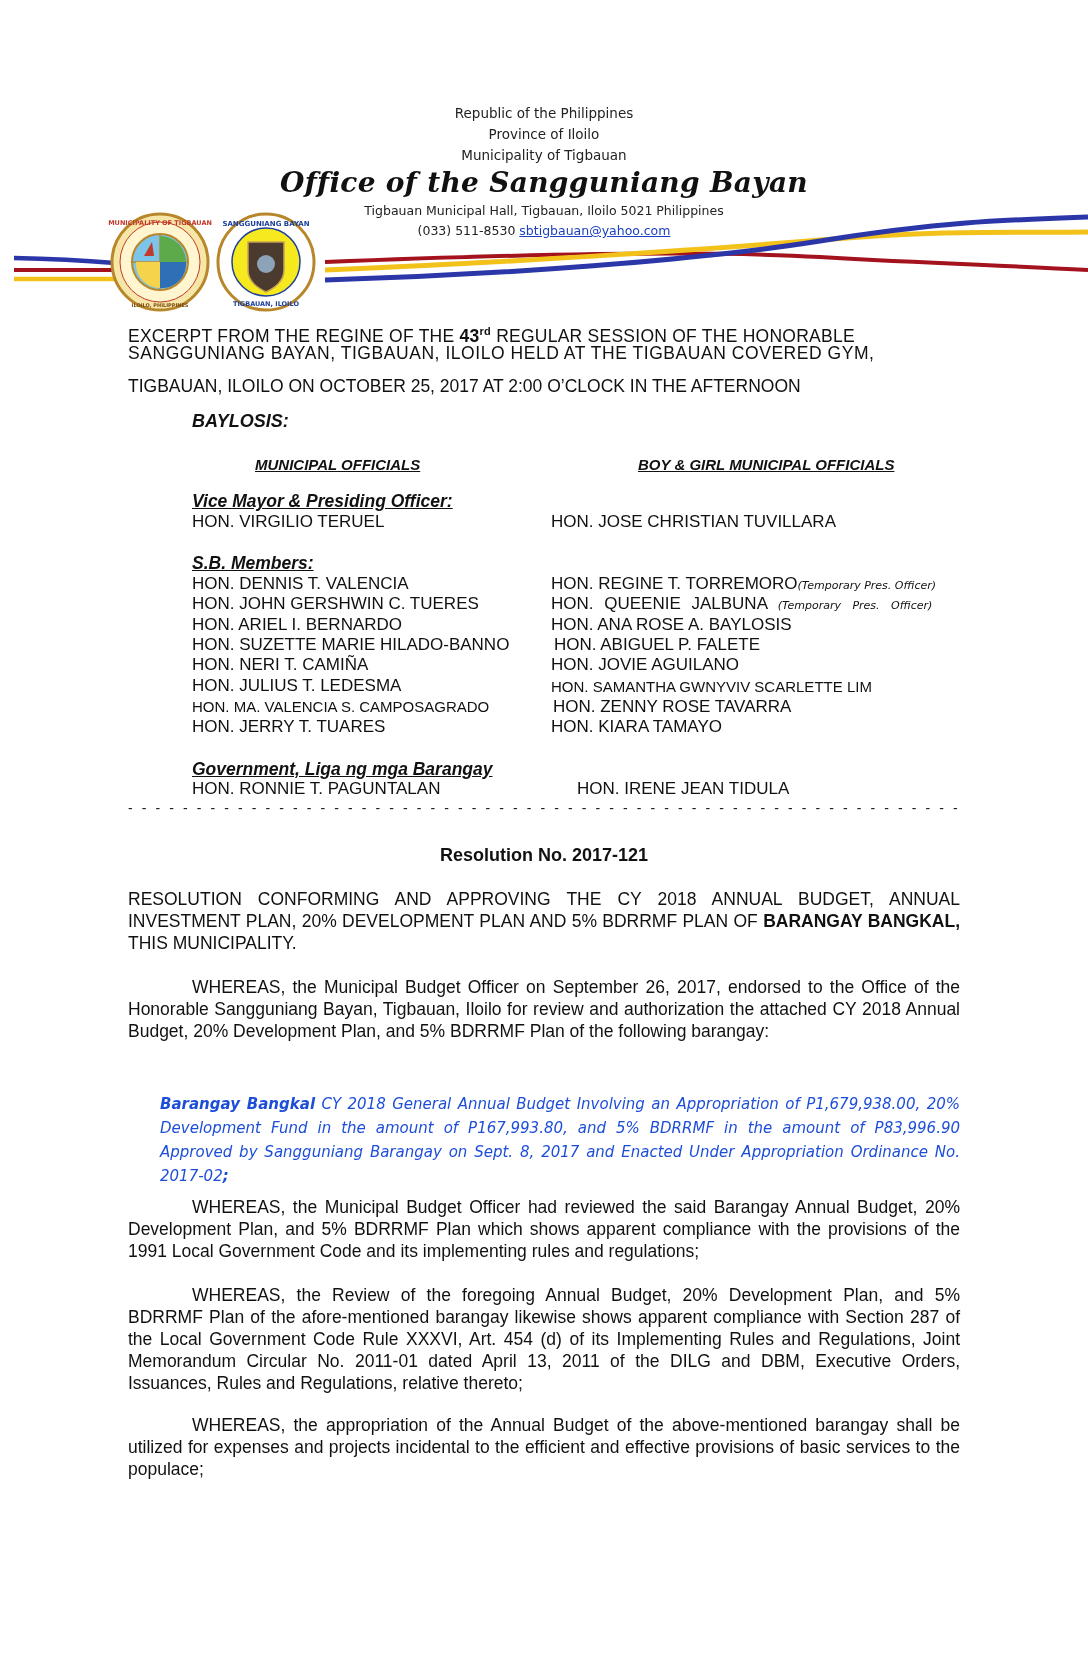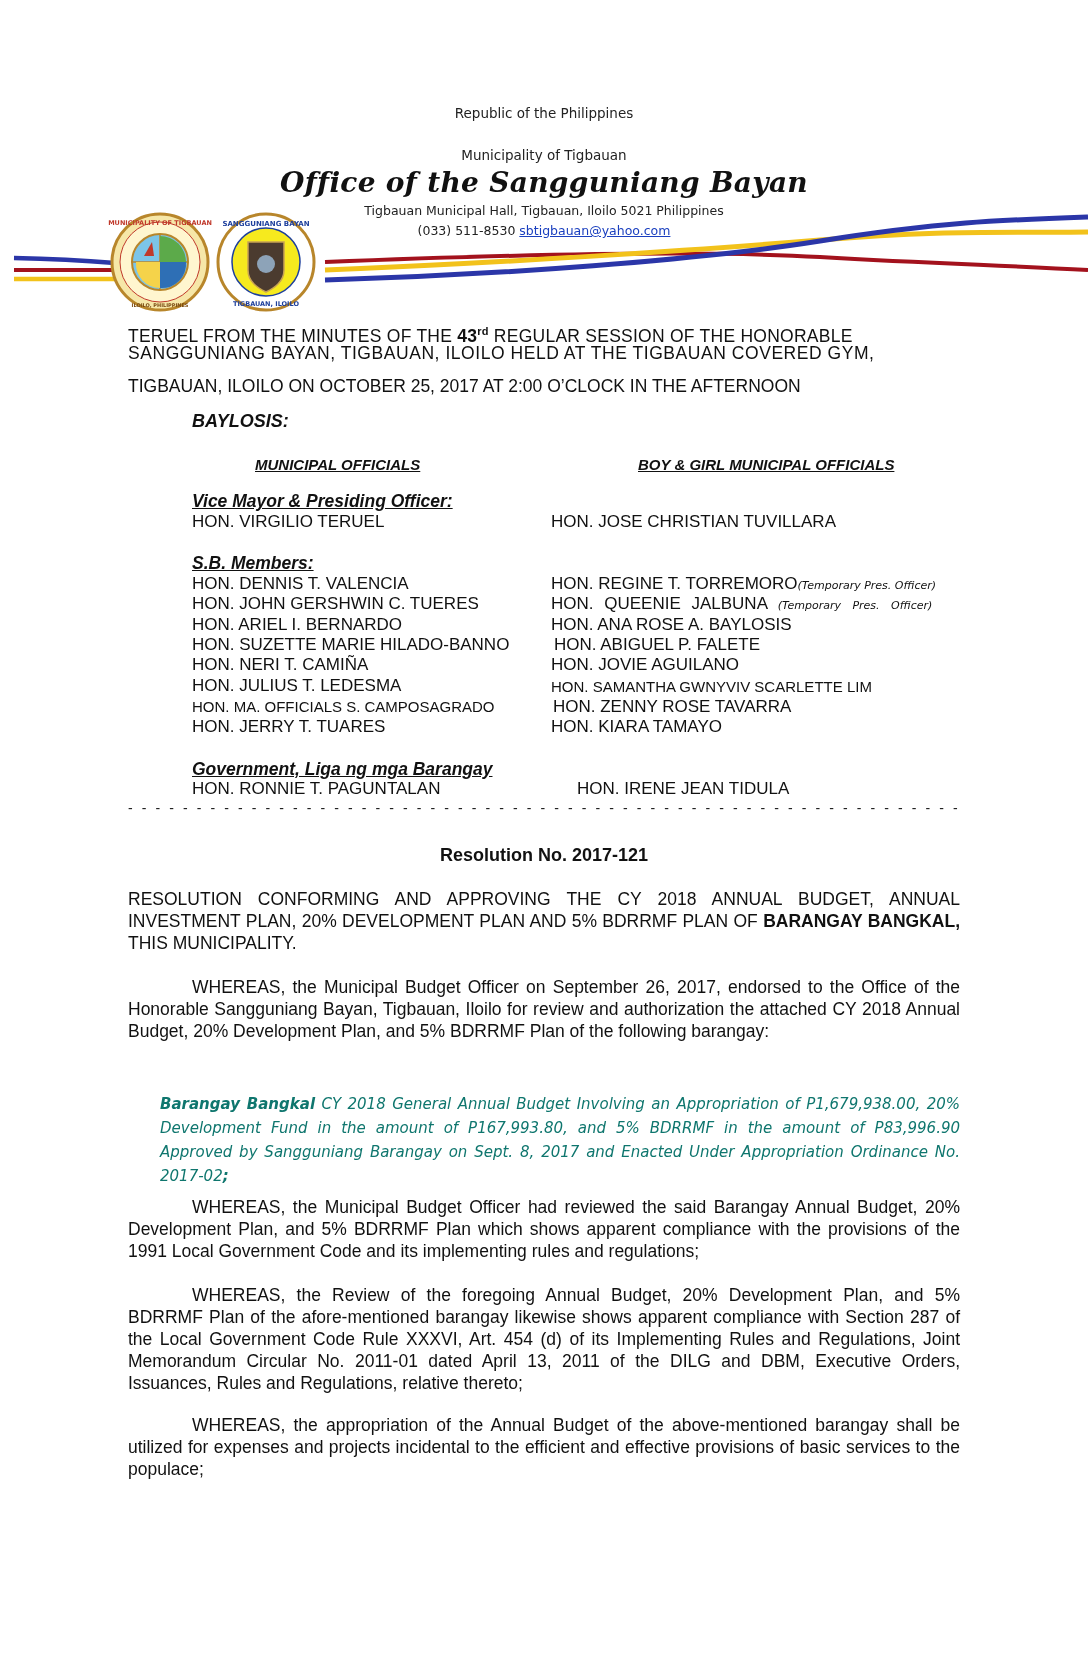--- a/index.html
+++ b/index.html
@@ -25,29 +25,30 @@
   .colhead { font-weight: bold; font-style: italic; text-decoration: underline; font-size: 15px; }
   .name { font-size: 17px; line-height: 20px; }
   .name-sm { font-size: 15px; }
   .note { font-family: "DejaVu Sans", sans-serif; font-style: italic; font-size: 11px; }
   sup { font-size: 11px; font-weight: bold; }
   .dashes { position: absolute; left: 128px; top: 800px; width: 832px; overflow: hidden; white-space: nowrap;
     font-family: "Liberation Sans", sans-serif; font-size: 14px; color: #222; letter-spacing: 2.6px; }
   .resno { position: absolute; left: 0; width: 1088px; text-align: center; top: 845px;
     font-family: "Liberation Sans", sans-serif; font-weight: bold; font-size: 18px; }
   .quote { position: absolute; left: 160px; top: 1092px; width: 800px; text-align: justify;
-    font-family: "DejaVu Sans", sans-serif; font-style: italic; font-size: 15px; line-height: 24px; color: #0f766e; }
+    font-family: "DejaVu Sans", sans-serif; font-style: italic; font-size: 15px; line-height: 24px; color: #1d4ed8; }
   .indent { display: inline-block; width: 64px; }
 </style>
 </head>
 <body>
 
 <div class="page">
 
   <div class="lh-line" style="top:103px;">Republic of the Philippines</div>
+  <div class="lh-line" style="top:124px;">Province of Iloilo</div>
   <div class="lh-line" style="top:145px;">Municipality of Tigbauan</div>
   <div class="lh-office">Office of the Sangguniang Bayan</div>
   <div class="lh-line lh-small" style="top:201px;">Tigbauan Municipal Hall, Tigbauan, Iloilo 5021 Philippines</div>
   <div class="lh-line lh-small" style="top:221px;">
     <span>(033) 511-8530</span>
     <span class="lh-email">sbtigbauan@yahoo.com</span>
   </div>
 
   <svg class="ribbons" viewBox="0 0 1088 110">
     <path d="M14 63 C 60 64, 90 66, 115 68" stroke="#2b36a8" stroke-width="4.5" fill="none"></path>
@@ -75,21 +76,21 @@
   <svg class="seal" style="left:216px; top:212px;" width="100" height="100" viewBox="0 0 100 100">
     <circle cx="50" cy="50" r="48" fill="#ffffff" stroke="#b8862b" stroke-width="3"></circle>
     <circle cx="50" cy="50" r="34" fill="#f6ea1e" stroke="#1d3f9c" stroke-width="1.5"></circle>
     <path d="M32 30 L68 30 L68 58 C 68 70, 58 76, 50 80 C 42 76, 32 70, 32 58 Z" fill="#4b3b2f" stroke="#c7a254" stroke-width="1.5"></path>
     <circle cx="50" cy="52" r="9" fill="#8da3b8"></circle>
     <text x="50" y="14" font-family="DejaVu Sans, sans-serif" font-size="7" font-weight="bold" fill="#1d3f9c" text-anchor="middle">SANGGUNIANG BAYAN</text>
     <text x="50" y="94" font-family="DejaVu Sans, sans-serif" font-size="6.5" font-weight="bold" fill="#1d3f9c" text-anchor="middle">TIGBAUAN, ILOILO</text>
   </svg>
 
   <div class="t" style="left:128px; top:320px; letter-spacing:0.25px;">
-    <span>TERUEL FROM THE MINUTES OF THE </span><span class="bold">43</span><sup>rd</sup><span> REGULAR SESSION OF THE HONORABLE</span>
+    <span>EXCERPT FROM THE REGINE OF THE </span><span class="bold">43</span><sup>rd</sup><span> REGULAR SESSION OF THE HONORABLE</span>
   </div>
   <div class="t" style="left:128px; top:342px; letter-spacing:0.55px;">SANGGUNIANG BAYAN, TIGBAUAN, ILOILO HELD AT THE TIGBAUAN COVERED GYM,</div>
   <div class="t" style="left:128px; top:375px;">TIGBAUAN, ILOILO ON  OCTOBER 25, 2017  AT 2:00 O’CLOCK IN THE AFTERNOON</div>
 
   <div class="t present" style="left:192px; top:410px;">BAYLOSIS:</div>
   <div class="t colhead" style="left:255px; top:454px;">MUNICIPAL OFFICIALS</div>
   <div class="t colhead" style="left:638px; top:454px;">BOY &amp; GIRL MUNICIPAL OFFICIALS</div>
 
   <div class="t bi-u" style="left:192px; top:490px;">Vice Mayor &amp; Presiding Officer:</div>
   <div class="t name" style="left:192px; top:512px;">HON. VIRGILIO TERUEL</div>
@@ -97,21 +98,21 @@
 
   <div class="t bi-u" style="left:192px; top:552px;">S.B. Members:</div>
 
   <div>
     <div class="t name" style="left:192px; top:574px;">HON. DENNIS T. VALENCIA</div>
     <div class="t name" style="left:192px; top:594px;">HON. JOHN GERSHWIN C. TUERES</div>
     <div class="t name" style="left:192px; top:615px;">HON. ARIEL I. BERNARDO</div>
     <div class="t name" style="left:192px; top:635px;">HON. SUZETTE MARIE HILADO-BANNO</div>
     <div class="t name" style="left:192px; top:655px;">HON. NERI T. CAMIÑA</div>
     <div class="t name" style="left:192px; top:676px;">HON. JULIUS T. LEDESMA</div>
-    <div class="t name name-sm" style="left:192px; top:697px;">HON. MA. OFFICIALS S. CAMPOSAGRADO</div>
+    <div class="t name name-sm" style="left:192px; top:697px;">HON. MA. VALENCIA S. CAMPOSAGRADO</div>
     <div class="t name" style="left:192px; top:717px;">HON. JERRY T. TUARES</div>
   </div>
 
   <div>
     <div class="t name" style="left:551px; top:574px;"><span>HON. REGINE T. TORREMORO</span><span class="note">(Temporary Pres. Officer)</span></div>
     <div class="t name" style="left:551px; top:594px; word-spacing:6px;"><span>HON.  QUEENIE  JALBUNA</span> <span class="note" style="word-spacing:8px;">(Temporary Pres. Officer)</span></div>
     <div class="t name" style="left:551px; top:615px;">HON. ANA ROSE A. BAYLOSIS</div>
     <div class="t name" style="left:554px; top:635px;">HON. ABIGUEL P. FALETE</div>
     <div class="t name" style="left:551px; top:655px;">HON. JOVIE AGUILANO</div>
     <div class="t name name-sm" style="left:551px; top:677px;">HON. SAMANTHA GWNYVIV SCARLETTE LIM</div>

